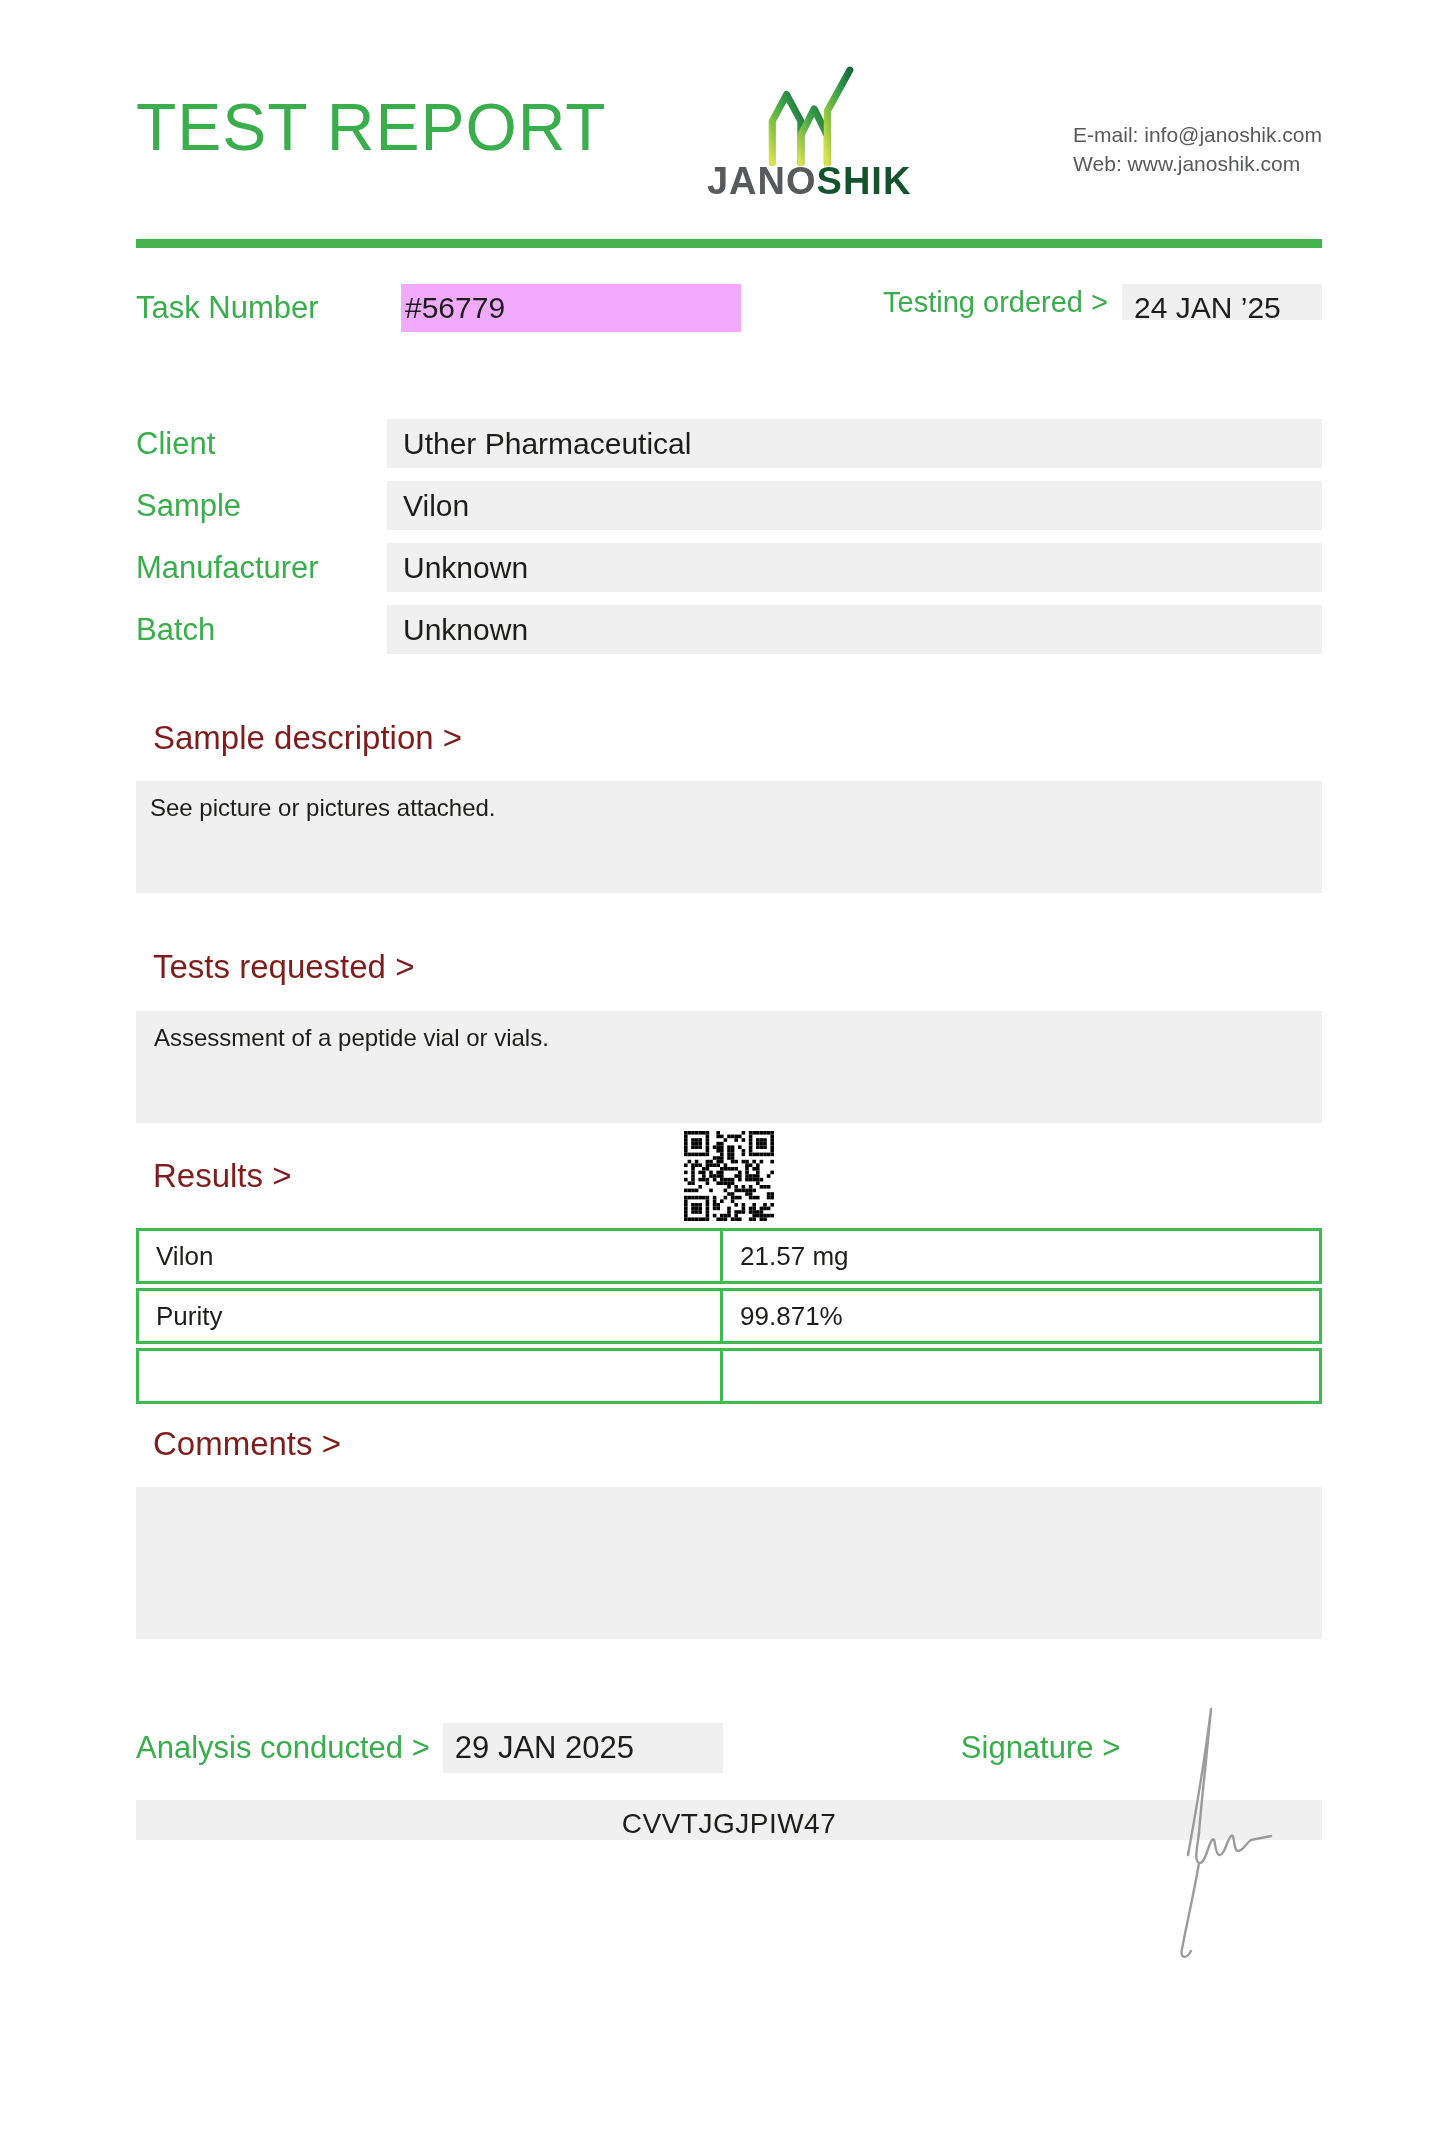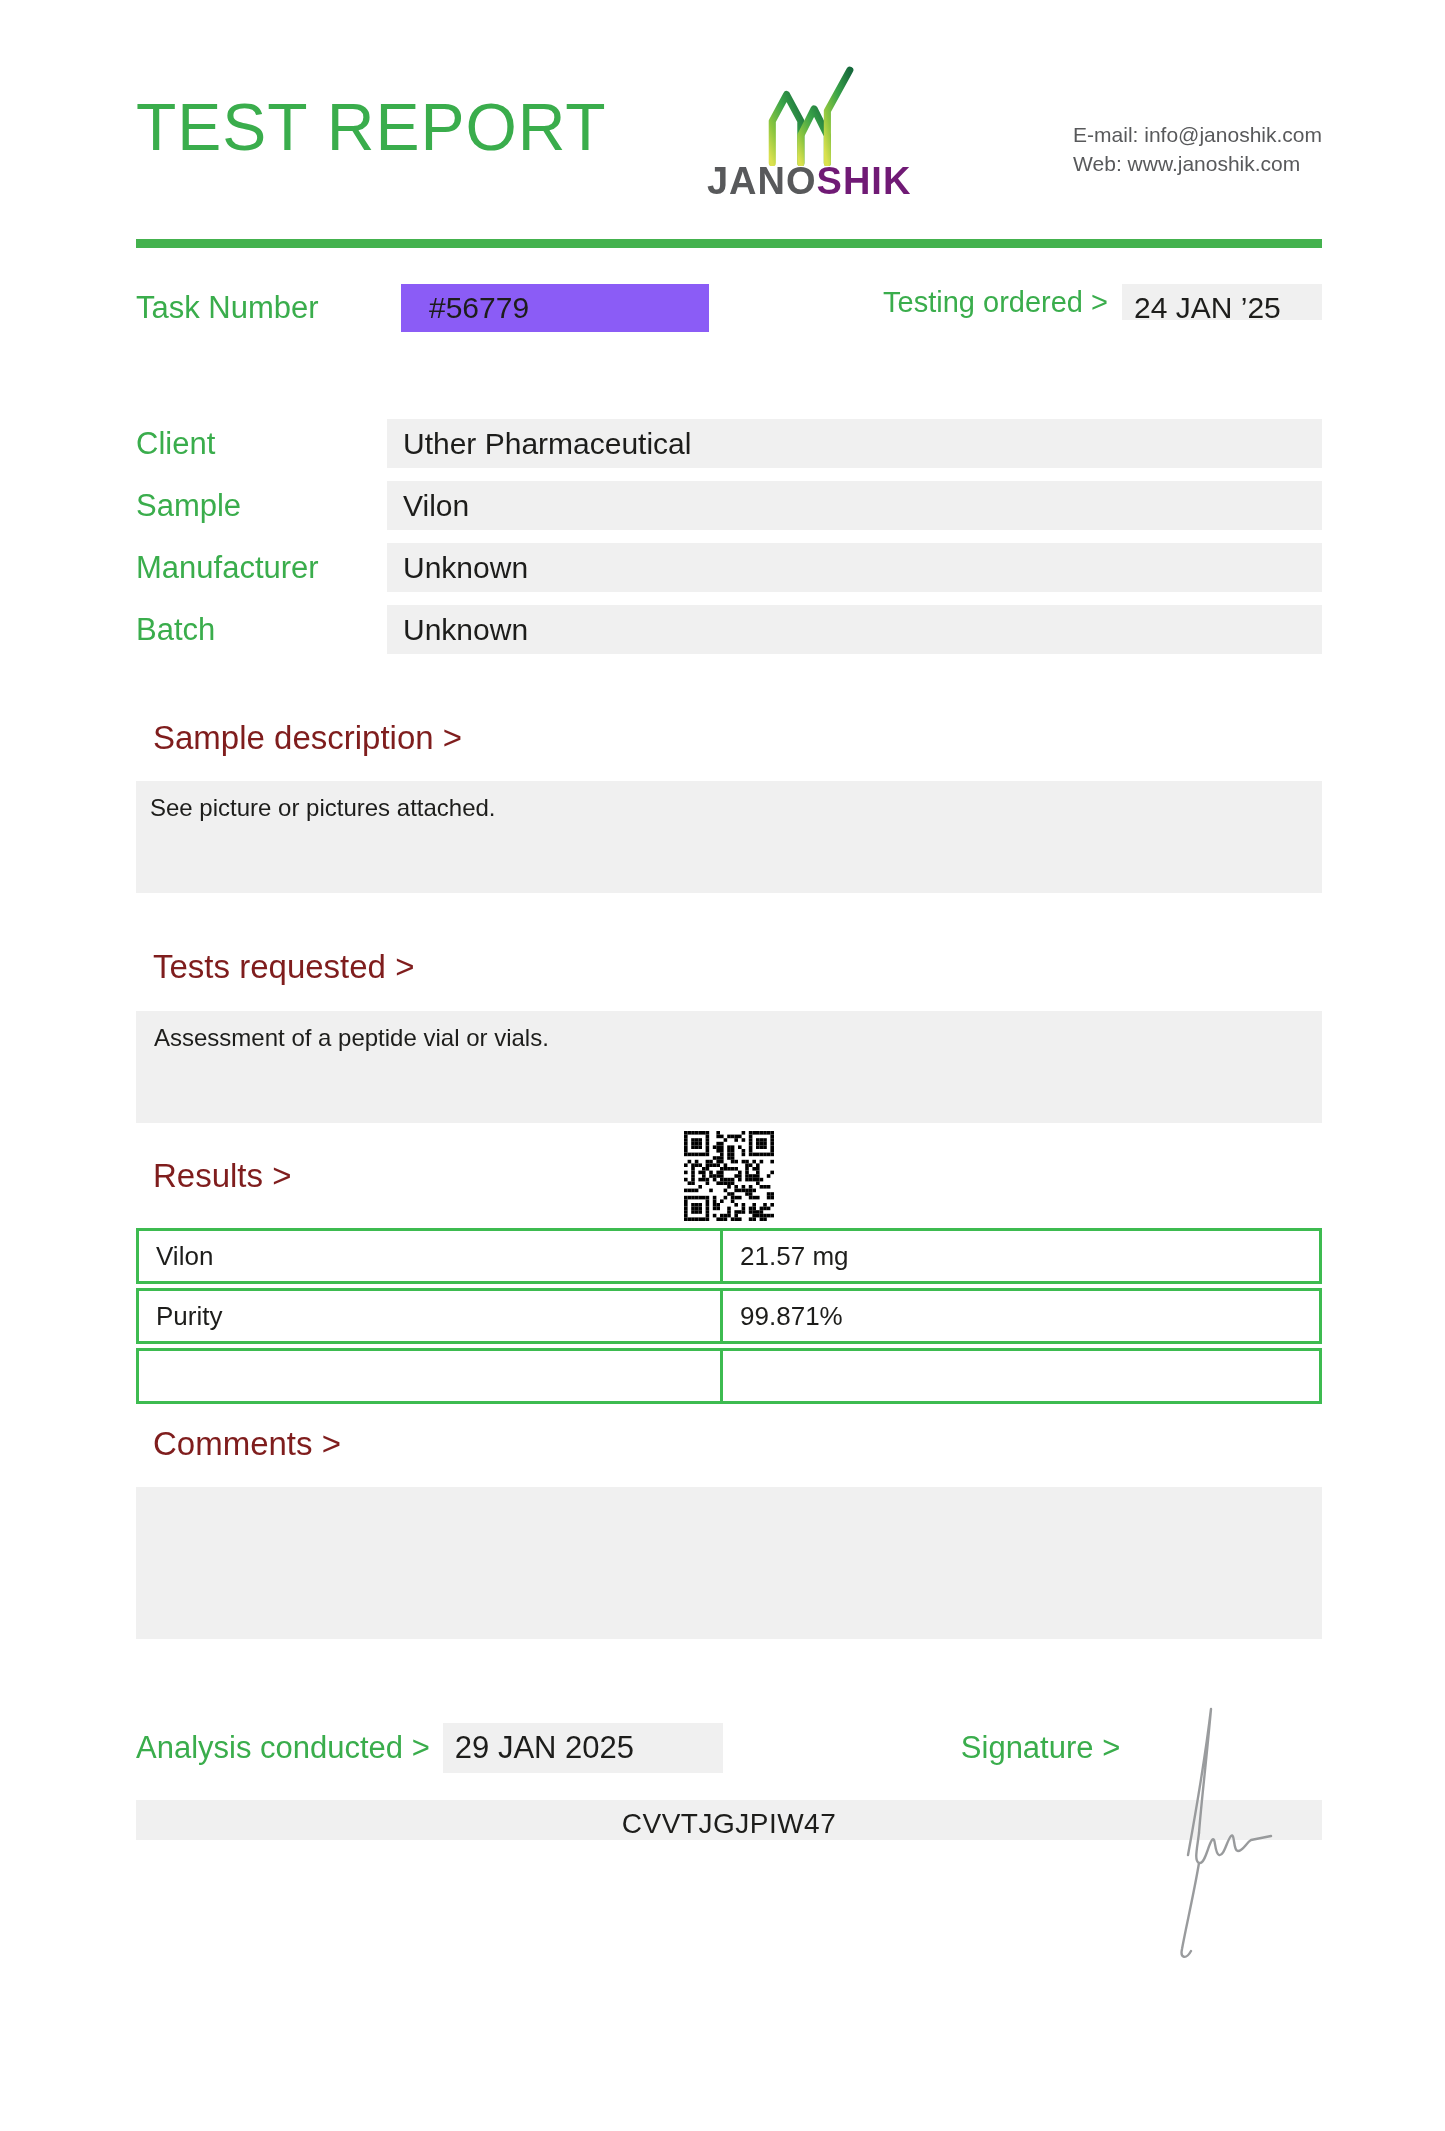--- a/index.html
+++ b/index.html
@@ -16,29 +16,29 @@
   
   .header{display:flex;margin-top:64px;height:145px;}
   .title{
     font-size:66px;font-weight:400;letter-spacing:1px;
     color:#3aad4c;line-height:1;margin:30px 0 0 0;white-space:nowrap;
   }
   .logo{width:225px;margin-left:90px;display:flex;flex-direction:column;align-items:center;}
   .logo svg{display:block;}
   .logo-text{font-size:38px;font-weight:700;letter-spacing:1px;line-height:1;margin-top:-4px;}
   .logo-text .p1{color:#58595b;}
-  .logo-text .p2{color:#701a75;}
+  .logo-text .p2{color:#14532d;}
   .contact{margin-left:auto;text-align:left;color:#58595b;font-size:21px;line-height:1.4;margin-top:56px;}
 
   .divider{height:9px;background:#44b24e;margin-top:30px;}
 
   
   .task-section{display:flex;margin-top:36px;gap:14px;}
   .task-label{width:251px;font-size:31px;color:#3aad4c;line-height:48px;}
-  .task-value{width:308px;height:48px;background:#8b5cf6;font-size:30px;line-height:48px;padding-left:28px;box-sizing:border-box;}
+  .task-value{width:340px;height:48px;background:#f0abfc;font-size:30px;line-height:48px;padding-left:4px;box-sizing:border-box;}
   .dates{margin-left:auto;display:flex;flex-direction:column;gap:14px;}
   .date-row{display:flex;align-items:center;justify-content:flex-end;}
   .date-label{color:#3aad4c;font-size:29px;margin-right:14px;white-space:nowrap;}
   .date-value{width:200px;height:36px;background:#f0f0f0;font-size:30px;line-height:48px;padding-left:12px;box-sizing:border-box;}
 
   
   .info-section{margin-top:87px;}
   .info-row{display:flex;margin-bottom:13px;}
   .info-label{width:251px;font-size:31px;color:#3aad4c;line-height:49px;}
   .info-value{flex:1;height:49px;background:#f0f0f0;font-size:30px;line-height:49px;padding-left:16px;box-sizing:border-box;}

